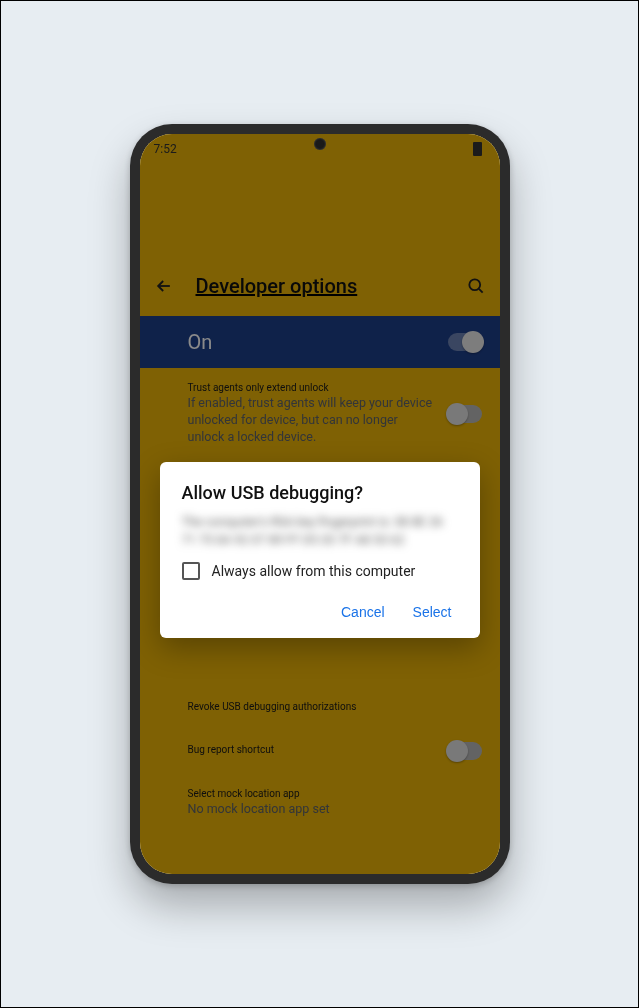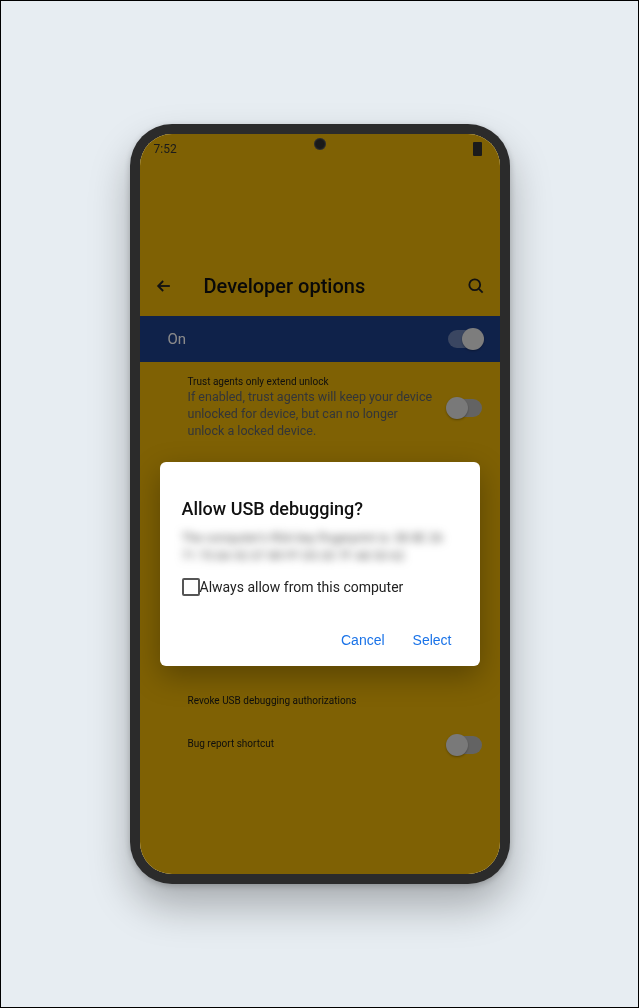--- a/index.html
+++ b/index.html
@@ -67,21 +67,22 @@
       background: #333;
       border-radius: 1px;
     }
     .spacer-lg {
       height: 100px;
     }
     .header {
       display: flex;
       align-items: center;
       padding: 10px 14px 18px 14px;
-      gap: 30px;
+      gap: 22px;
+      text-decoration: underline;
     }
     .back-arrow {
       width: 20px;
       height: 20px;
       display: flex;
       align-items: center;
       justify-content: center;
     }
     .header-title {
       font-size: 20px;
@@ -92,22 +93,22 @@
     .search-icon {
       width: 20px;
       height: 20px;
     }
     .on-bar {
       background: #1d3f8a;
       color: #fff;
       display: flex;
       align-items: center;
       justify-content: space-between;
-      padding: 14px 18px 14px 28px;
-      font-size: 15px;
+      padding: 14px 18px 14px 48px;
+      font-size: 20px;
     }
     .toggle {
       width: 34px;
       height: 18px;
       background: rgba(255,255,255,0.35);
       border-radius: 10px;
       position: relative;
     }
     .toggle.on::after {
       content: "";
@@ -165,40 +166,41 @@
     }
     
     .dialog {
       position: absolute;
       left: 20px;
       right: 20px;
       top: 328px;
       background: #fff;
       border-radius: 6px;
       z-index: 20;
-      padding: 36px 22px 12px 22px;
+      padding: 20px 22px 12px 22px;
       box-shadow: 0 10px 30px rgba(0,0,0,0.3);
     }
     .dialog-title {
       font-size: 18px;
       font-weight: 500;
       color: #111;
       margin-bottom: 10px;
     }
     .dialog-blur {
       filter: blur(4px);
       font-size: 12.5px;
       color: #555;
       line-height: 1.4;
       margin-bottom: 14px;
       user-select: none;
     }
     .checkbox-row {
       display: flex;
       align-items: center;
+      gap: 12px;
       margin-bottom: 24px;
     }
     .checkbox {
       width: 18px;
       height: 18px;
       border: 2px solid #555;
       border-radius: 2px;
     }
     .checkbox-label {
       font-size: 14px;
@@ -211,21 +213,20 @@
       padding-right: 6px;
       padding-bottom: 6px;
     }
     .dialog-btn {
       color: #1a73e8;
       font-size: 14px;
       font-weight: 500;
       background: none;
       border: none;
       cursor: pointer;
-      margin-top: 12px;
     }
   </style>
 </head>
 <body>
 
 <div class="phone">
   <div class="camera"></div>
   <div class="screen">
 
     <div class="content">
@@ -279,20 +280,26 @@
         </div>
       </div>
 
       <div class="setting">
         <div class="txt">
           <div class="setting-title">Bug report shortcut</div>
         </div>
         <div class="toggle off"></div>
       </div>
 
+      <div class="setting">
+        <div class="txt">
+          <div class="setting-title">Select mock location app</div>
+          <div class="setting-sub">No mock location app set</div>
+        </div>
+      </div>
 
     </div>
 
     <div class="overlay"></div>
 
     <div class="dialog">
       <div class="dialog-title">Allow USB debugging?</div>
       <div class="dialog-blur">The computer's RSA key fingerprint is: 38 8E 26 71 75 0A 92 07 89 FF D5 33 7F A8 53 62</div>
       <div class="checkbox-row">
         <div class="checkbox"></div>

